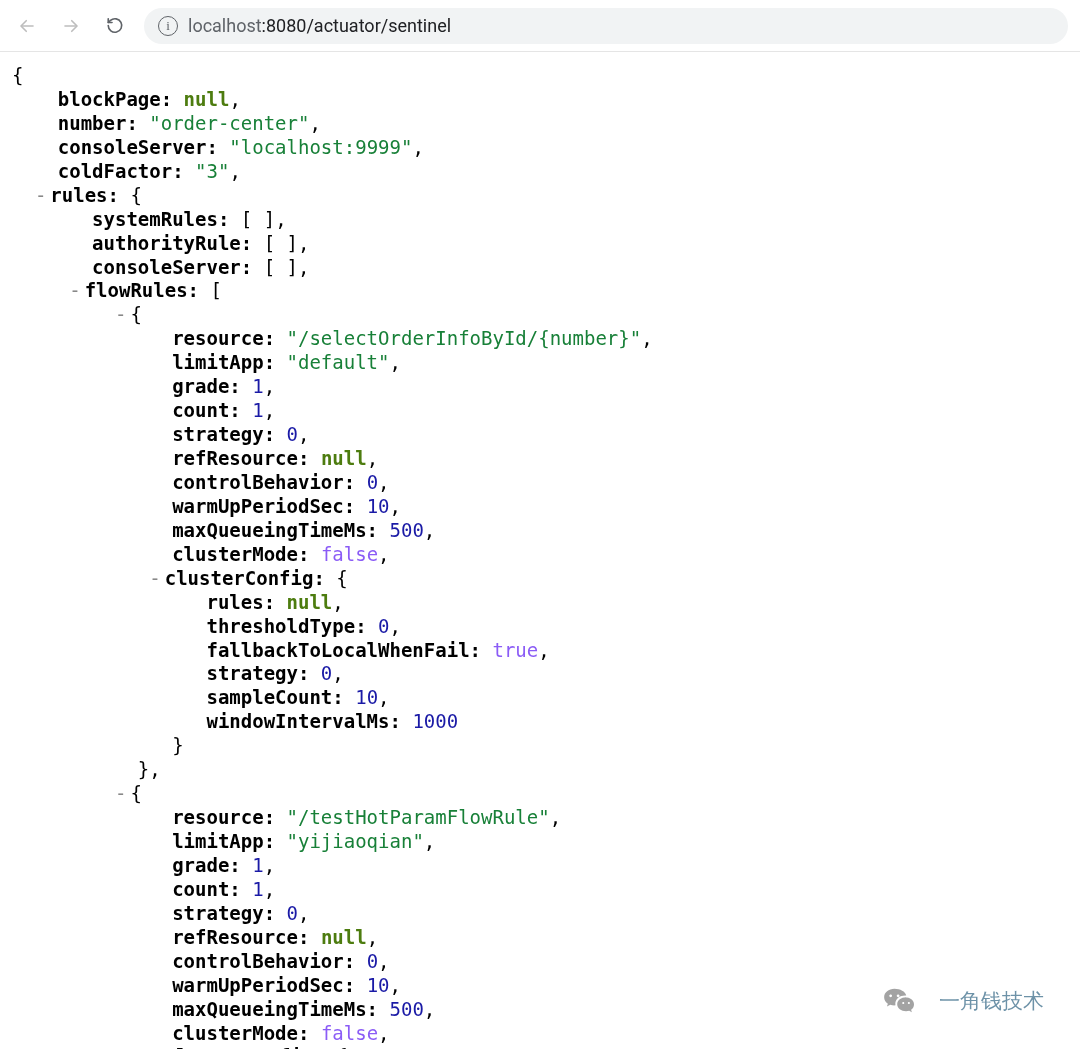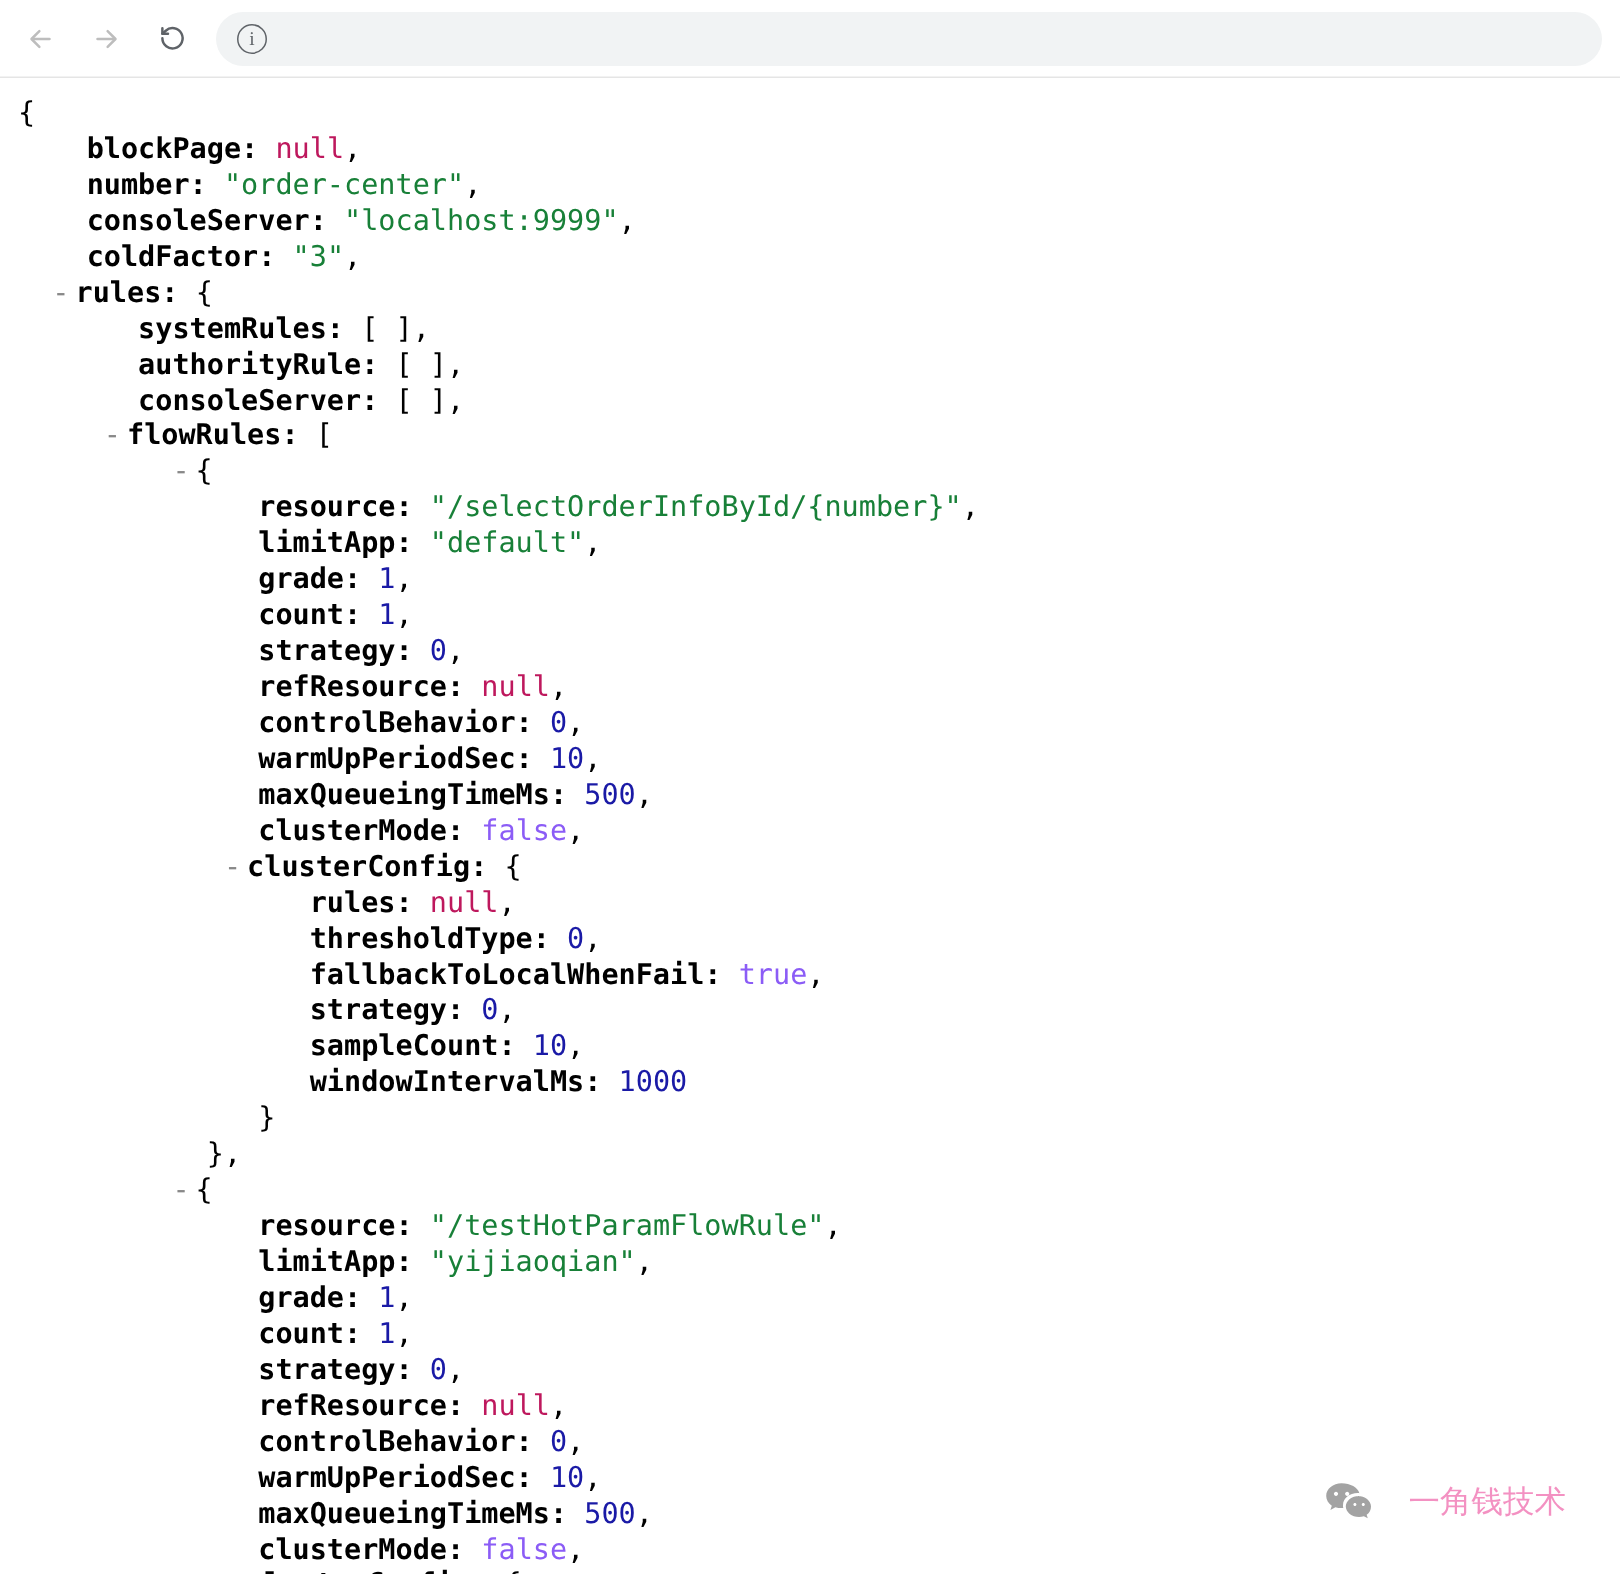--- a/index.html
+++ b/index.html
@@ -59,33 +59,33 @@
     font-size: 19px;
     line-height: 1.26;
     padding: 12px 2px 40px 12px;
     white-space: pre;
     font-weight: bold;
   }
   .k { color: #000; }
   .s { color: #188038; font-weight: normal; }
   .n { color: #1a1aa6; font-weight: normal; }
   .b { color: #8b5cf6; font-weight: normal; }
-  .null { color: #be185d; font-weight: normal; }
+  .null { color: #4d7c0f; font-weight: bold; }
   .p { color: #000; font-weight: normal; }
   .toggle { color: #888; font-weight: normal; margin-right: 4px; }
   .watermark {
     position: fixed;
     right: 36px;
     bottom: 34px;
     display: flex;
     align-items: flex-start;
     gap: 22px;
     opacity: 0.6;
     font-size: 21px;
-    color: #ec4899;
+    color: #0c4a6e;
     font-style: normal;
     pointer-events: none;
   }
   .watermark svg { fill: #666; }
 </style>
 </head>
 <body>
 
 <div class="toolbar">
   <button class="nav-btn disabled">
@@ -101,20 +101,21 @@
       </svg>
   </button>
   <button class="nav-btn">
     <svg width="21" height="21" viewBox="0 0 24 24" fill="none" stroke-width="2.2" stroke-linecap="round" stroke-linejoin="round">
         <path d="M3 12a9 9 0 1 0 3-6.7L3 8"></path>
         <polyline points="3 3 3 8 8 8"></polyline>
       </svg>
   </button>
   <div class="omnibox">
     <span class="info-icon">i</span>
+    <span><span class="url-host-dim">localhost</span><span class="url-rest">:8080/actuator/sentinel</span></span>
   </div>
 </div>
 
 <div class="json-view" id="json-view"><span class="p">{</span>
     <span class="k">blockPage: </span><span class="null">null</span><span class="p">,</span>
     <span class="k">number: </span><span class="s">"order-center"</span><span class="p">,</span>
     <span class="k">consoleServer: </span><span class="s">"localhost:9999"</span><span class="p">,</span>
     <span class="k">coldFactor: </span><span class="s">"3"</span><span class="p">,</span>
   <span class="toggle">-</span><span class="k">rules: </span><span class="p">{</span>
        <span class="k">systemRules: </span><span class="p">[ ]</span><span class="p">,</span>

